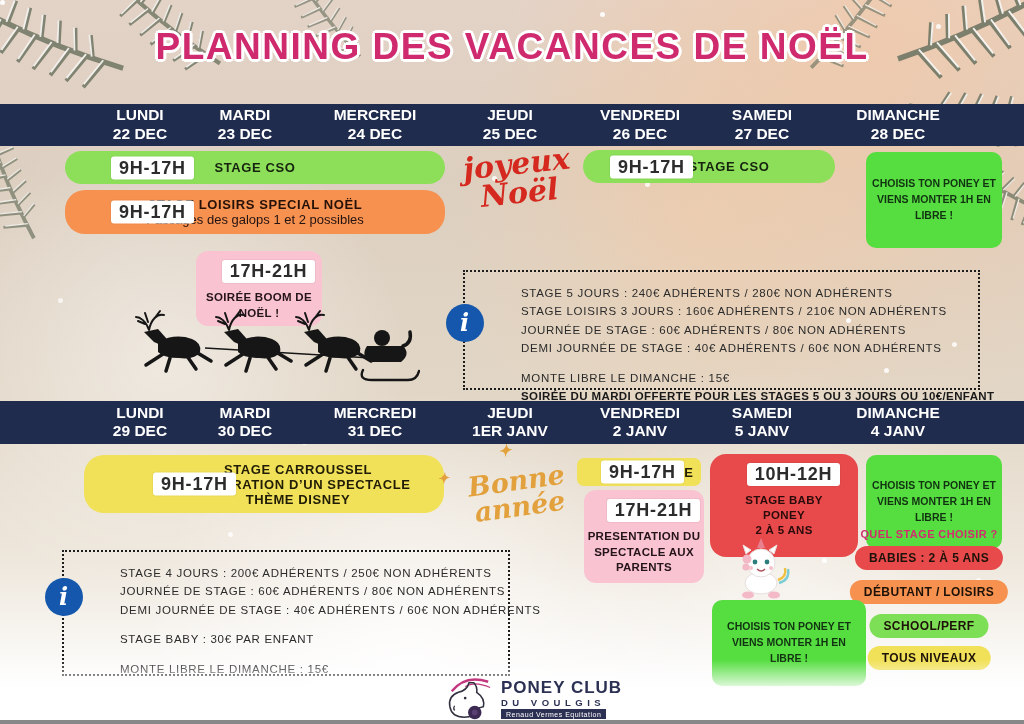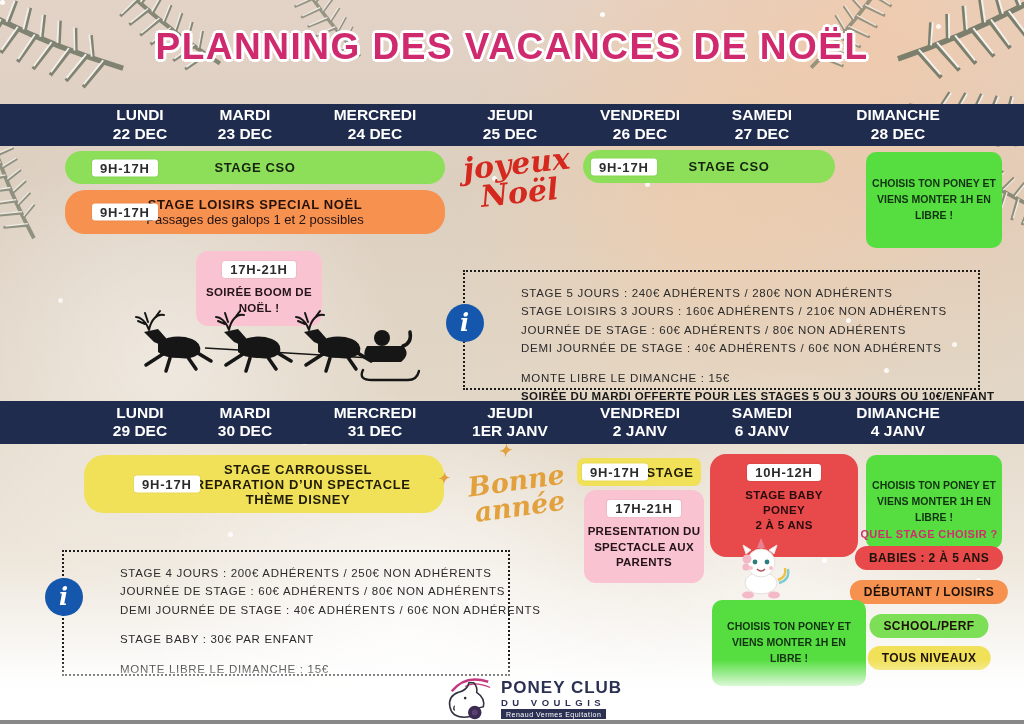--- a/index.html
+++ b/index.html
@@ -21,22 +21,22 @@
     976px 578px 0 rgba(255,255,255,.8),118px 478px 0 rgba(255,255,255,.7),58px 298px 0 rgba(255,255,255,.7);}
   .snow{position:absolute;left:0;right:0;bottom:0;height:60px;background:linear-gradient(180deg,transparent,#fff 55%);}
   .deco{position:absolute;pointer-events:none;}
   h1.title{position:absolute;top:26px;left:0;right:0;margin:0;text-align:center;
     font-size:37px;font-weight:800;letter-spacing:1.5px;color:#cf2a6e;
     text-shadow:-2px -2px 0 #fff,2px -2px 0 #fff,-2px 2px 0 #fff,2px 2px 0 #fff,0 3px 0 #fff,3px 0 0 #fff,-3px 0 0 #fff,0 -3px 0 #fff;}
   .day-row{position:absolute;left:0;width:1024px;background:#202c4e;}
   .day{position:absolute;top:50%;transform:translate(-50%,-50%);text-align:center;color:#fff;
     font-weight:700;font-size:15.5px;line-height:1.2;white-space:nowrap;}
   .event-bar{position:absolute;display:flex;align-items:center;justify-content:center;}
-  .chip{background:#fff;color:#2c2c2c;font-size:13px;font-weight:600;letter-spacing:.8px;
-    padding:1px 8px;border-radius:3px;white-space:nowrap;box-shadow:0 0 0 1px rgba(0,0,0,.04);}
+  .chip{background:#fff;color:#2c2c2c;font-size:18px;font-weight:600;letter-spacing:.8px;
+    padding:1px 8px;border-radius:3px;white-space:nowrap;box-shadow:0 0 0 1px rgba(0,0,0,.04);margin-left:19px;}
   .chip.abs{position:absolute;top:50%;transform:translateY(-50%);}
   .bar-label{width:100%;text-align:center;font-weight:800;font-size:13px;letter-spacing:.6px;color:#15230f;}
   .bar-sub{text-align:center;font-weight:400;font-size:13px;color:#241313;}
   .stack{display:flex;flex-direction:column;align-items:center;justify-content:center;width:100%;}
   .mini-box{position:absolute;border-radius:10px;display:flex;align-items:center;justify-content:center;
     text-align:center;font-weight:800;font-size:10.5px;line-height:1.5;color:#113311;padding:6px;}
   .tag-box{position:absolute;border-radius:12px;text-align:center;padding-top:9px;}
   .tag-box .chip{display:inline-block;}
   .tag-label{margin-top:7px;font-weight:800;font-size:11.5px;line-height:1.35;color:#241318;letter-spacing:.3px;}
   .info-box{position:absolute;border:2px dotted #1c1c1c;padding:12px 14px 10px 56px;box-sizing:border-box;
@@ -195,21 +195,21 @@
     <div class="day" style="left:510px;">
         <div>JEUDI</div>
         <div>1ER JANV</div>
       </div>
     <div class="day" style="left:640px;">
         <div>VENDREDI</div>
         <div>2 JANV</div>
       </div>
     <div class="day" style="left:762px;">
         <div>SAMEDI</div>
-        <div>6 JANV</div>
+        <div>5 JANV</div>
       </div>
     <div class="day" style="left:898px;">
         <div>DIMANCHE</div>
         <div>4 JANV</div>
       </div>
   </div>
 
   <div class="event-bar" style="left: 84px; top: 455px; width: 360px; height: 58px; border-radius: 20px; background: rgb(241, 225, 89);">
     <span class="chip abs" style="left:50px;">9H-17H</span>
     <span class="stack" style="padding-left:68px;box-sizing:border-box;">

